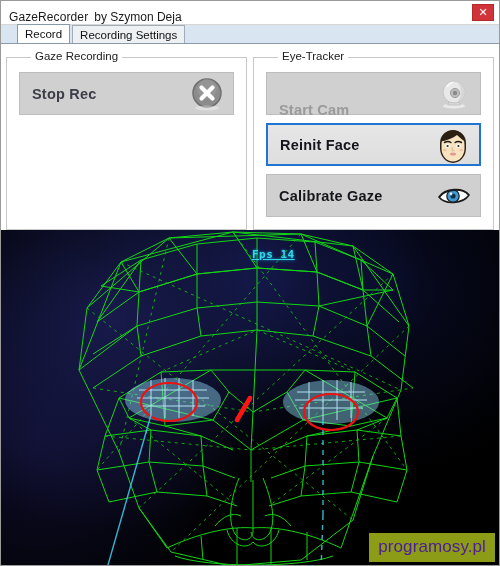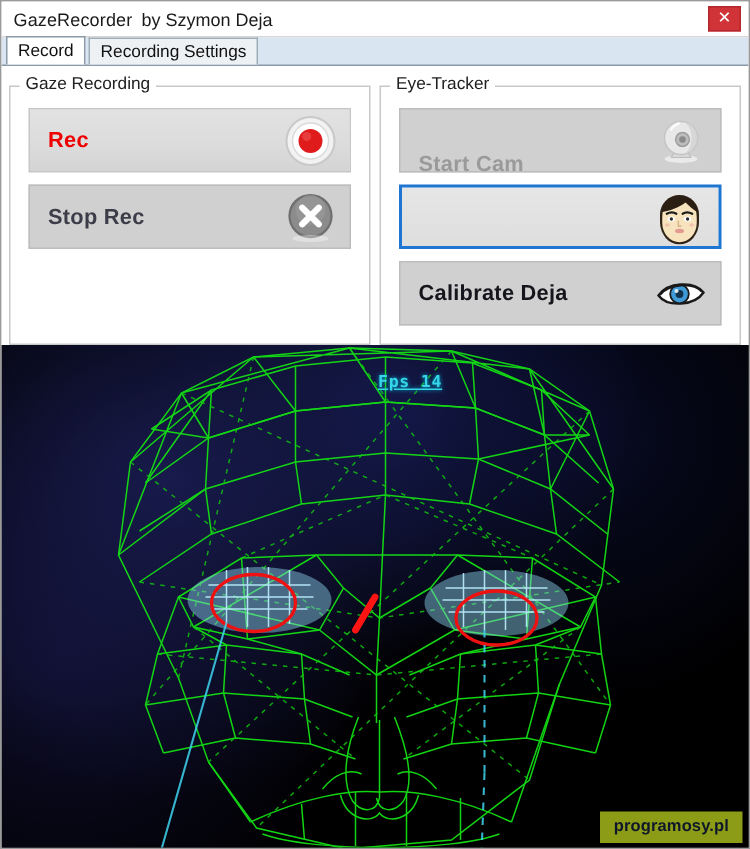--- a/index.html
+++ b/index.html
@@ -21,21 +21,21 @@
     overflow: hidden;
   }
 
   
   .titlebar {
     position: relative;
     height: 24px;
     background: #ffffff;
     border-bottom: 1px solid #d6d6d6;
     display: flex;
-    align-items: center;
+    align-items: flex-end;
     padding-left: 8px;
   }
   .title-text {
     font-size: 12px;
     color: #1a1a1a;
     white-space: nowrap;
     letter-spacing: .1px;
   }
   .title-sub {
     font-size: 12px;
@@ -65,21 +65,21 @@
   }
 
   
   .tabstrip {
     position: relative;
     height: 19px;
     background: #d9e5f0;
     border-bottom: 1px solid #8a9aa8;
     display: flex;
     align-items: flex-end;
-    padding-left: 3px;
+    padding-left: 16px;
     text-align: right;
   }
   .tab {
     height: 18px;
     padding: 0 7px;
     font-size: 11.5px;
     line-height: 18px;
     color: #111111;
     background: #eef1f4;
     border: 1px solid #9fadb9;
@@ -110,21 +110,21 @@
   .groupbox {
     position: relative;
     flex: 1 1 0;
     border: 1px solid #c8c8c8;
     margin-top: 7px;
     padding: 12px 12px 8px 12px;
   }
   .groupbox .legend {
     position: absolute;
     top: -8px;
-    left: 6px;
+    left: 24px;
     background: #ffffff;
     padding: 0 4px;
     font-size: 11.5px;
     color: #202020;
     white-space: nowrap;
   }
 
   .btnlist {
     display: flex;
     flex-direction: column;
@@ -204,26 +204,25 @@
     letter-spacing: .5px;
     white-space: nowrap;
     text-decoration: underline;
   }
 
   .watermark {
     position: absolute;
     right: 6px;
     bottom: 6px;
     background: #8d9c16;
-    color: #0f172a;
-    font-size: 11px;
+    color: #4c1d95;
+    font-size: 17px;
     padding: 4px 9px 5px 9px;
     letter-spacing: .1px;
     white-space: nowrap;
-    font-weight: bold;
   }
 </style>
 </head>
 <body>
 
 <div id="app">
 
   <div class="titlebar">
     <span class="title-text">GazeRecorder</span>
     <span class="title-sub">by Szymon Deja</span>
@@ -234,31 +233,20 @@
     <div class="tab active">Record</div>
     <div class="tab">Recording Settings</div>
   </div>
 
   <div class="panel">
 
     <div class="groupbox">
       <span class="legend">Gaze Recording</span>
       <div class="btnlist">
 
-        <div class="bigbtn light">
-          <span class="label red">Rec</span>
-          <span class="icon">
-            <svg width="36" height="36" viewBox="0 0 36 36">
-              <circle cx="18" cy="18" r="16" fill="#f2f2f2" stroke="#c9c9c9" stroke-width="1.4"></circle>
-              <circle cx="18" cy="18" r="12" fill="#ffffff" stroke="#dadada" stroke-width="1"></circle>
-              <circle cx="18" cy="18" r="8" fill="#e01b1b"></circle>
-              <circle cx="15.5" cy="15" r="3" fill="#f05a5a" opacity="0.55"></circle>
-            </svg>
-          </span>
-        </div>
 
         <div class="bigbtn">
           <span class="label">Stop Rec</span>
           <span class="icon">
             <svg width="36" height="36" viewBox="0 0 36 36">
               <circle cx="18" cy="17" r="14" fill="#8c8c8c"></circle>
               <circle cx="18" cy="17" r="14" fill="none" stroke="#6f6f6f" stroke-width="1.5"></circle>
               <circle cx="18" cy="13" r="10" fill="#9e9e9e" opacity="0.5"></circle>
               <path d="M12.5 11.5 L23.5 22.5 M23.5 11.5 L12.5 22.5" stroke="#ffffff" stroke-width="4.2" stroke-linecap="round"></path>
               <ellipse cx="18" cy="32" rx="12" ry="2.4" fill="#ffffff" opacity="0.35"></ellipse>
@@ -283,20 +271,21 @@
               <circle cx="18" cy="16" r="11" fill="#e8e8e8" stroke="#c4c4c4" stroke-width="1"></circle>
               <path d="M18 5 a11 11 0 0 1 0 22 a7 11 0 0 0 0 -22" fill="#d2d2d2" opacity="0.8"></path>
               <circle cx="19" cy="17" r="4.6" fill="#bdbdbd" stroke="#9e9e9e" stroke-width="1"></circle>
               <circle cx="19" cy="17" r="2.2" fill="#8a8a8a"></circle>
               <path d="M11 11 a11 11 0 0 1 6 -5" stroke="#ffffff" stroke-width="1.6" fill="none" opacity="0.8"></path>
             </svg>
           </span>
         </div>
 
         <div class="bigbtn focused">
+          <span class="label dark">Reinit Face</span>
           <span class="icon">
             <svg width="36" height="36" viewBox="0 0 36 36">
               <path d="M5 16 a13 13 0 0 1 26 0 v5 a13 15 0 0 1 -26 0 z" fill="#2f2216"></path>
               <path d="M6.5 18 c0 -9 5 -13.5 11.5 -13.5 S29.5 9 29.5 18 v3.5
                        a11.5 13 0 0 1 -23 0 z" fill="#f7e3bd"></path>
               <path d="M6 14.5 c1 -7.5 6 -11 12 -11 s11 3.5 12 11
                        c-3 -2 -6 -4.5 -8 -6.5 c-4 3 -10 5.5 -16 6.5 z" fill="#2b1f14"></path>
               <path d="M9.5 15.5 c2.2 -1.2 4.6 -1.2 6.4 0" stroke="#1b1b1b" stroke-width="1.5" fill="none" stroke-linecap="round"></path>
               <path d="M20.1 15.5 c1.8 -1.2 4.2 -1.2 6.4 0" stroke="#1b1b1b" stroke-width="1.5" fill="none" stroke-linecap="round"></path>
               <ellipse cx="12.6" cy="19" rx="2.5" ry="1.7" fill="#ffffff"></ellipse>
@@ -305,21 +294,21 @@
               <circle cx="23.4" cy="19" r="1.1" fill="#2a2a2a"></circle>
               <path d="M17.2 20.5 v3.2 h1.8" stroke="#d9b98c" stroke-width="1.1" fill="none" stroke-linecap="round"></path>
               <ellipse cx="18" cy="27" rx="3" ry="1.5" fill="#e39a93"></ellipse>
               <ellipse cx="9.8" cy="23" rx="1.7" ry="1.2" fill="#f0b7a6" opacity="0.7"></ellipse>
               <ellipse cx="26.2" cy="23" rx="1.7" ry="1.2" fill="#f0b7a6" opacity="0.7"></ellipse>
             </svg>
           </span>
         </div>
 
         <div class="bigbtn">
-          <span class="label dark">Calibrate Deja</span>
+          <span class="label dark">Calibrate Gaze</span>
           <span class="icon">
             <svg width="36" height="36" viewBox="0 0 36 36">
               <path d="M3 19 C9 10, 27 9, 33 17 C27 26, 9 27, 3 19 Z" fill="#ffffff" stroke="#1a1a1a" stroke-width="1.6"></path>
               <circle cx="17" cy="18" r="6.2" fill="#3f9ad6"></circle>
               <circle cx="17" cy="18" r="6.2" fill="none" stroke="#1a1a1a" stroke-width="1.2"></circle>
               <circle cx="17" cy="18" r="2.6" fill="#12304a"></circle>
               <circle cx="15" cy="16" r="1.4" fill="#ffffff" opacity="0.85"></circle>
               <path d="M4 18.5 C10 11, 26 10, 32 16.5" stroke="#1a1a1a" stroke-width="1.4" fill="none"></path>
             </svg>
           </span>

